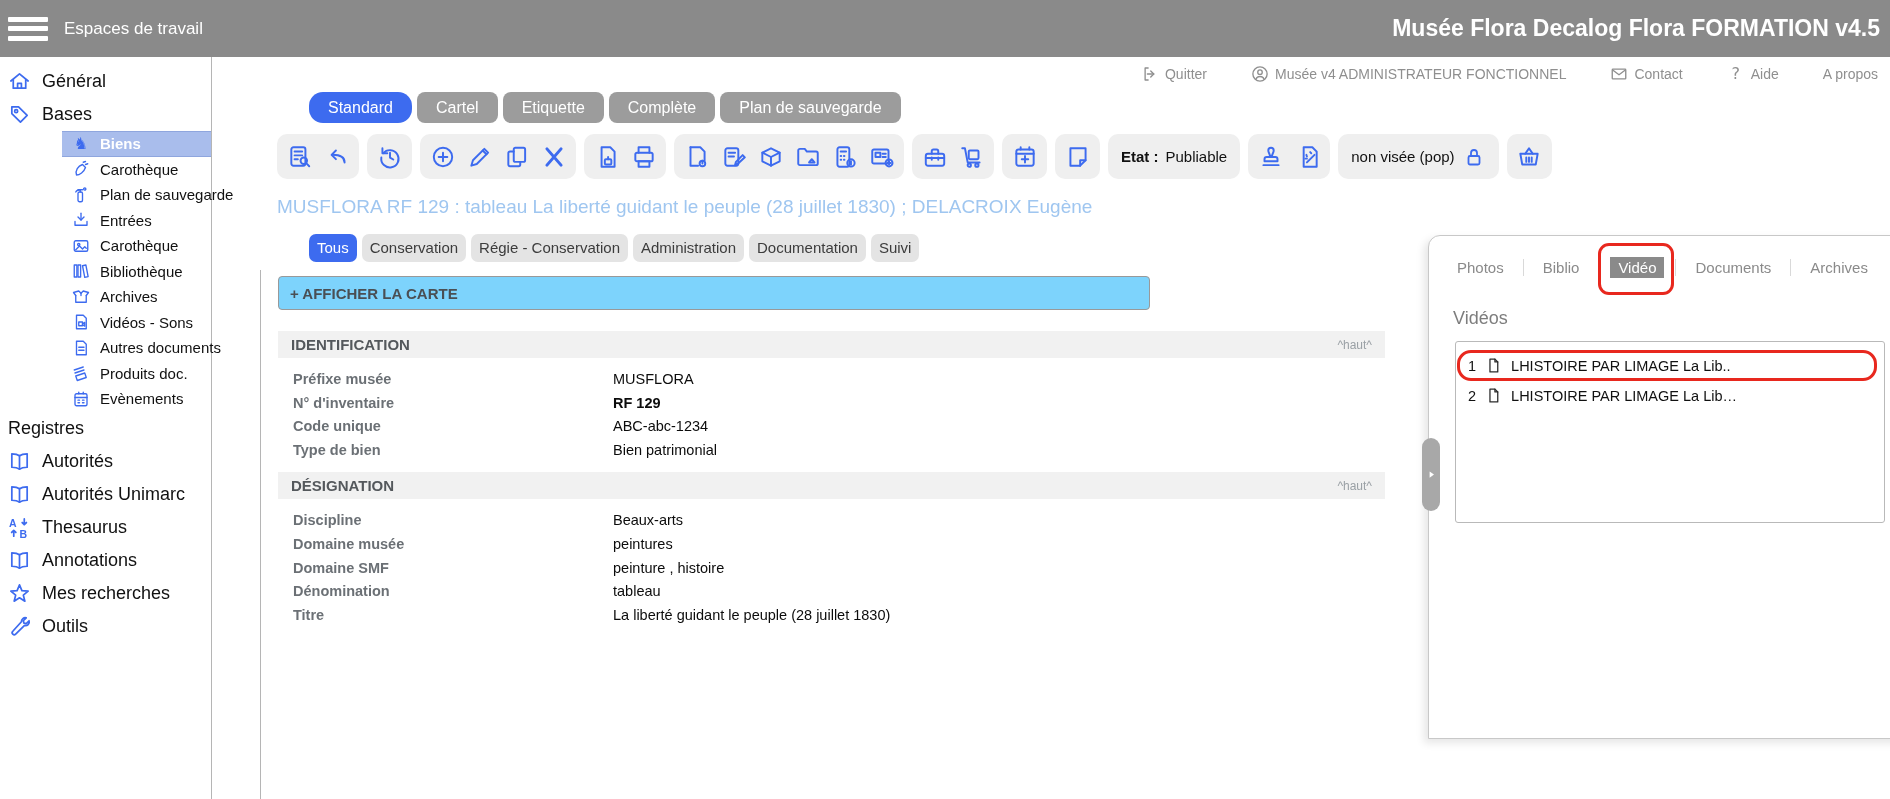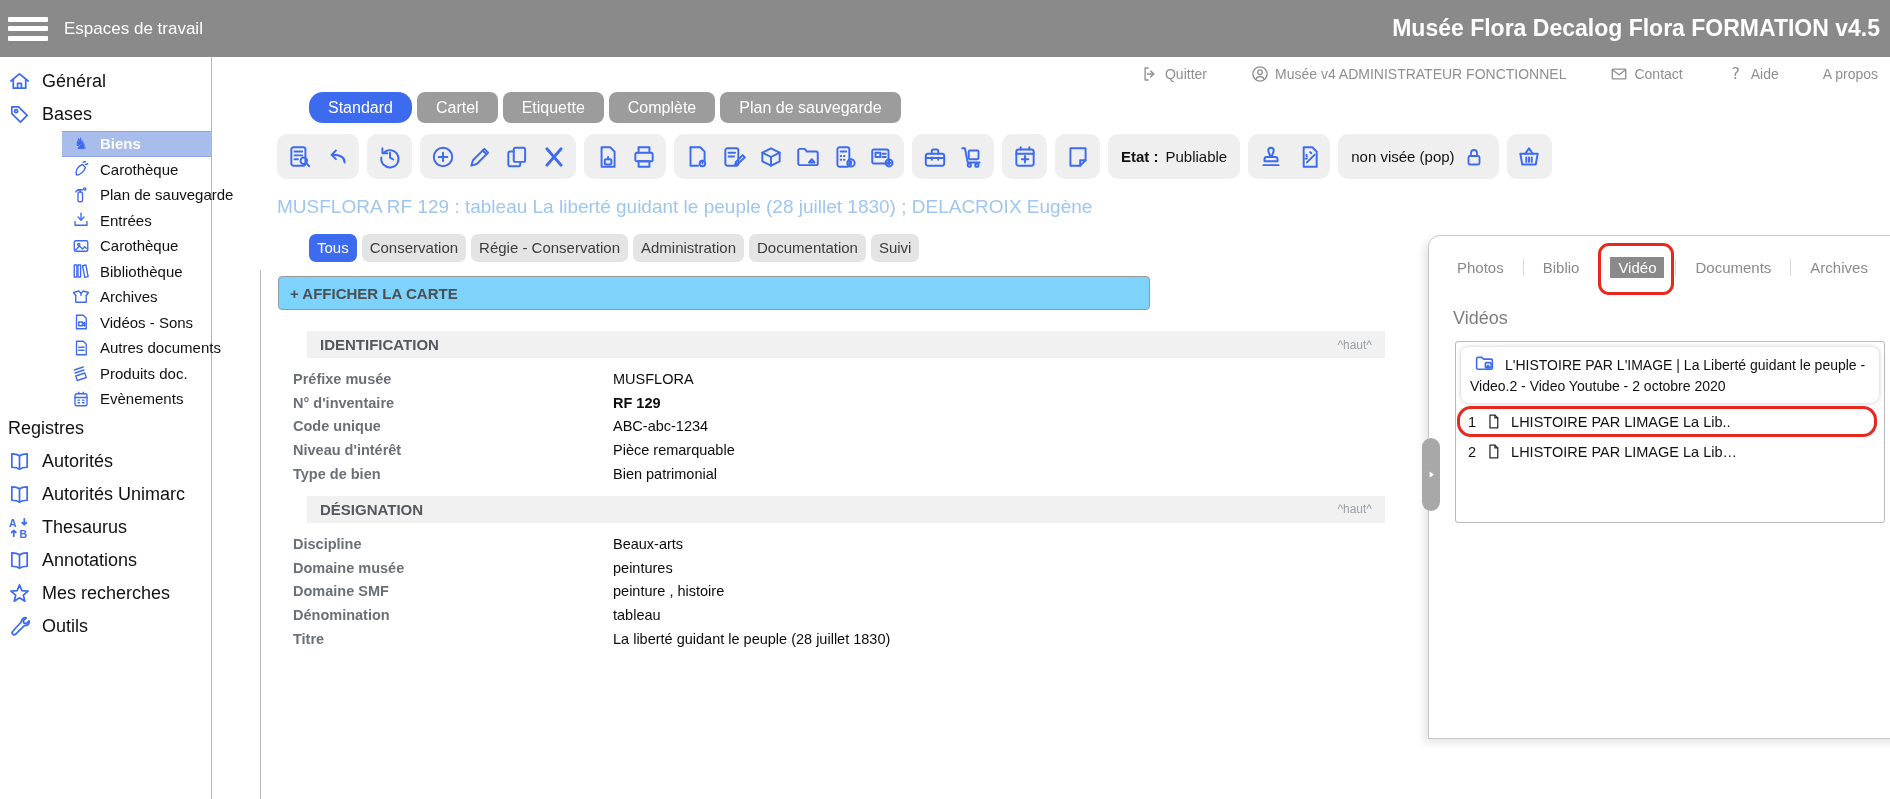--- a/index.html
+++ b/index.html
@@ -59,21 +59,21 @@
     color:#3c3c3c;font-size:15px;cursor:pointer;white-space:nowrap;}
   .rtab.act{background:var(--accent);color:#fff;}
 
   
   .vline{position:absolute;left:260px;top:270px;bottom:0;width:1px;background:#b5b5b5;}
   .mapbar{position:absolute;left:278px;top:276px;width:872px;height:34px;border:1px solid #999;
     border-radius:4px;display:flex;align-items:center;padding-left:11px;font-weight:bold;
     color:#4a4f54;font-size:15px;cursor:pointer;background:#7dd3fc;}
   .sections{position:absolute;left:278px;top:331px;width:1107px;}
   .sechead{background:#f1f1f1;height:27px;display:flex;align-items:center;
-    justify-content:space-between;padding:0 13px;margin-bottom:9px;margin-left:29px;}
+    justify-content:space-between;padding:0 13px;margin-bottom:9px;}
   .sechead .st{font-weight:bold;color:#54585c;font-size:15px;}
   .haut{color:#9aa0a5;font-size:12px;text-decoration:none;cursor:pointer;}
   .frow{display:flex;align-items:center;height:23.8px;font-size:14.5px;}
   .flabel{width:335px;padding-left:15px;font-weight:bold;color:#6b7075;flex:none;}
   .fvalue{color:#0c0c0c;white-space:nowrap;}
   .fvalue.b{font-weight:bold;}
   .section{margin-bottom:10px;}
 
   
   .panel{position:absolute;left:1428px;top:235px;right:-12px;bottom:60px;background:#fff;
@@ -512,24 +512,20 @@
       </div>
       <div class="frow">
         <span class="flabel">N° d'inventaire</span>
         <span class="fvalue b">RF 129</span>
       </div>
       <div class="frow">
         <span class="flabel">Code unique</span>
         <span class="fvalue">ABC-abc-1234</span>
       </div>
       <div class="frow">
-        <span class="flabel">Niveau d'intérêt</span>
-        <span class="fvalue">Pièce remarquable</span>
-      </div>
-      <div class="frow">
         <span class="flabel">Type de bien</span>
         <span class="fvalue">Bien patrimonial</span>
       </div>
     </div>
     <div class="section">
       <div class="sechead">
         <span class="st">DÉSIGNATION</span>
         <a class="haut">^haut^</a>
       </div>
       <div class="frow">
@@ -567,25 +563,20 @@
       <div class="ptab"><span>Biblio</span></div>
       <span class="vsep"></span>
       <div class="ptab psel"><span class="redbox rb-tab"></span><span>Vidéo</span></div>
       <span class="vsep"></span>
       <div class="ptab"><span>Documents</span></div>
       <span class="vsep"></span>
       <div class="ptab"><span>Archives</span></div>
     </div>
   <div class="pheading">Vidéos</div>
   <div class="medialist" id="medialist">
-      <div class="mcard"><svg class="ic " width="21" height="21" viewBox="0 0 24 24" fill="none" stroke="currentColor" stroke-width="1.8" stroke-linecap="round" stroke-linejoin="round">
-          <path d="M3 6.5A1.5 1.5 0 0 1 4.5 5H9l2 2h8.5A1.5 1.5 0 0 1 21 8.5V17a1.5 1.5 0 0 1-1.5 1.5h-15A1.5 1.5 0 0 1 3 17z"></path>
-          <rect x="13" y="11" width="6.5" height="6" rx="1"></rect>
-          <path d="M14.5 16l1.5-2 1.5 2"></path>
-        </svg><span>L'HISTOIRE PAR L'IMAGE | La Liberté guidant le peuple - Video.2 - Video Youtube - 2 octobre 2020</span></div>
       <div class="mrow">
         <span class="redbox rb-row"></span>
         <span class="mnum">1</span>
         <svg class="ic " width="17" height="17" viewBox="0 0 24 24" fill="none" stroke="currentColor" stroke-width="1.8" stroke-linecap="round" stroke-linejoin="round">
           <path d="M7 3h7l4 4v14H7z"></path>
           <path d="M14 3v4h4"></path>
         </svg>
         <span class="mtext">LHISTOIRE PAR LIMAGE La Lib..</span>
       </div>
       <div class="mrow">

